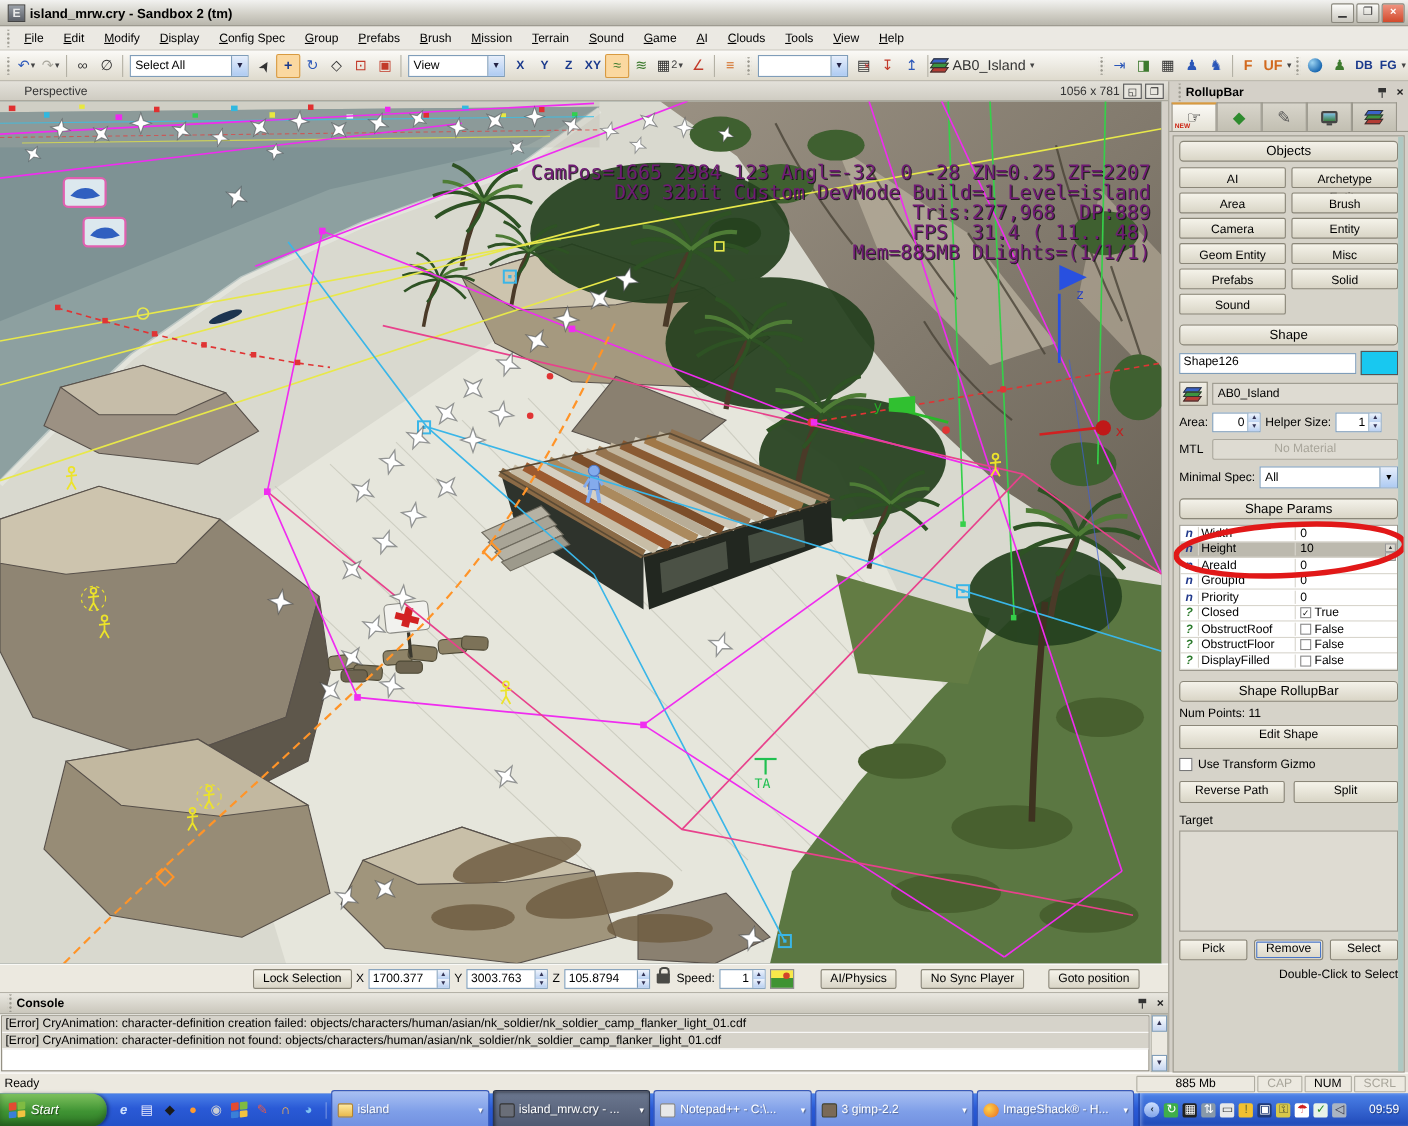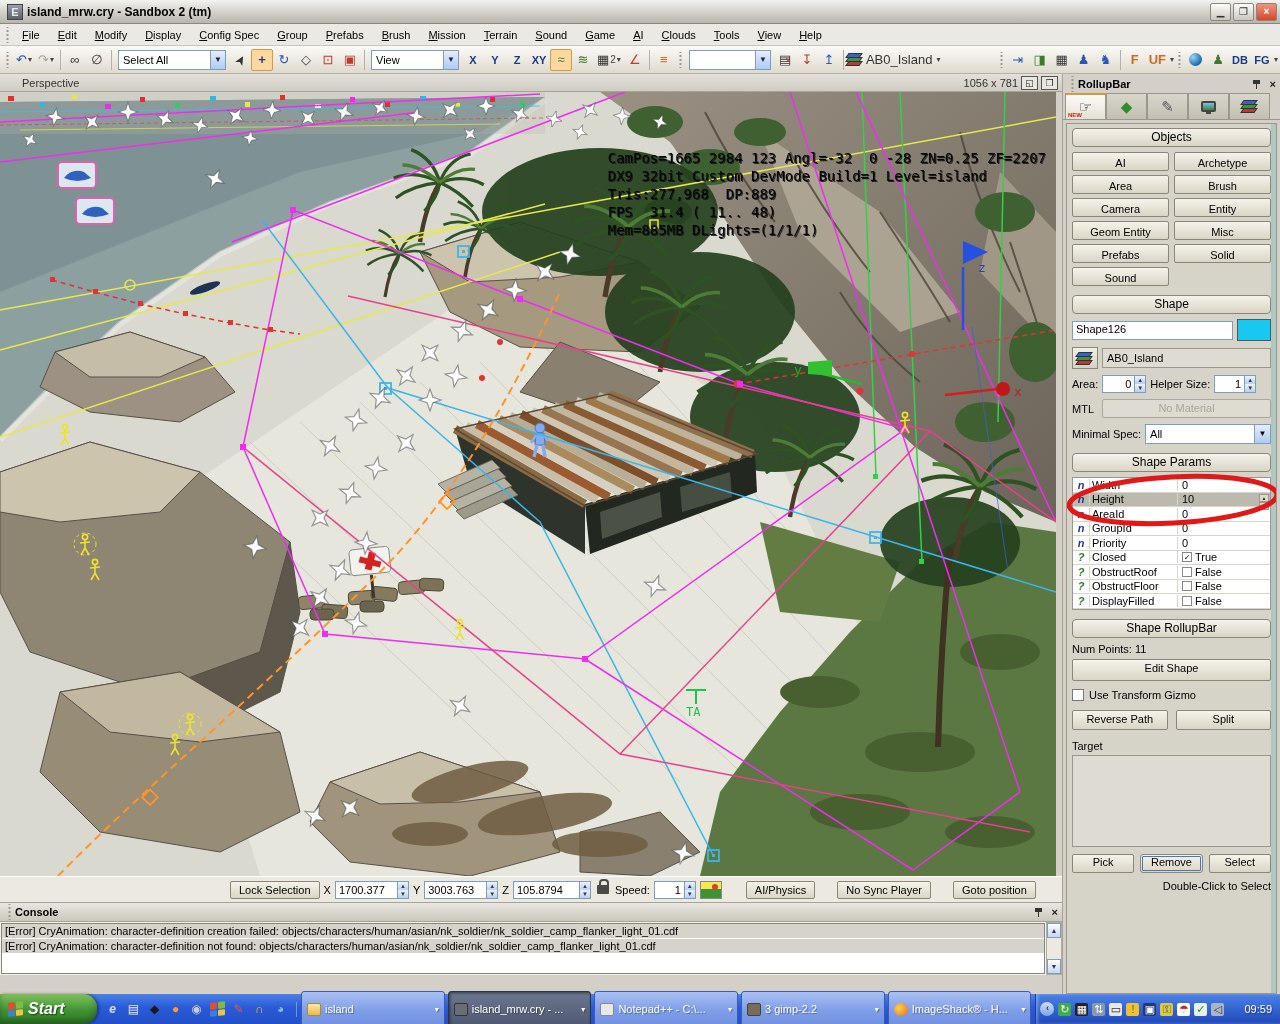--- a/index.html
+++ b/index.html
@@ -41,21 +41,21 @@
 
 
 .content{flex:1;display:flex;min-height:0}
 .leftcol{width:1062px;display:flex;flex-direction:column;background:#d4d0c8}
 .vpheader{height:18px;background:linear-gradient(#e3e1da,#cfccc2);display:flex;align-items:center;justify-content:space-between;padding:0 4px;border-bottom:1px solid #a6a398;color:#333}
 .vpheader .lbl{padding-left:18px}
 .vpright{display:flex;align-items:center;gap:3px}
 .miniwin{width:17px;height:14px;border:1px solid #555;background:#e8e6df;font-size:9px;line-height:12px;text-align:center;color:#222}
 .viewport{position:relative;width:1056px;height:784px;background:#9aa49e;overflow:hidden}
 .viewport svg{display:block}
-.hud{position:absolute;top:3px;right:10px;text-align:left;font-family:"DejaVu Sans Mono",monospace;font-size:14px;line-height:18px;color:#000000;text-shadow:1px 1px 0 rgba(20,20,20,.85);white-space:pre}
+.hud{position:absolute;top:3px;right:10px;text-align:right;font-family:"DejaVu Sans Mono",monospace;font-size:18px;line-height:18px;color:#701a75;text-shadow:1px 1px 0 rgba(20,20,20,.85);white-space:pre}
 
 
 .bottombar{height:26px;display:flex;align-items:center;background:#ece9e0;border-top:1px solid #fff;padding:0 4px;gap:4px}
 .bspacer{width:222px}
 .btn{border:1px solid #8a8678;background:linear-gradient(#f5f3ea,#d9d5c6);border-radius:2px;padding:2px 8px;font-size:11px;text-align:center}
 .field{background:#fff;border:1px solid #7f9db9;height:18px;display:flex;align-items:center}
 .field .fv{padding:0 3px;font-size:11px}
 .spinner{width:11px;height:16px;display:flex;flex-direction:column;border-left:1px solid #7f9db9}
 .spinner i{flex:1;font-size:6px;line-height:8px;text-align:center;background:linear-gradient(#eef3fc,#b9d0f1);color:#335;font-style:normal}
 .padlock{width:12px;height:9px;background:#4a4a46;border-radius:1px;position:relative;margin:0 2px}
@@ -133,21 +133,21 @@
 
 .statusbar{height:19px;background:#ece9e0;border-top:1px solid #fff;display:flex;align-items:center;font-size:11px}
 .statusbar .ready{flex:1;padding-left:4px}
 .scell{border:1px solid #b0ada2;border-radius:1px;height:15px;line-height:13px;padding:0 8px;margin-right:2px;text-align:center}
 .scell.mem{width:108px}
 .scell.off{color:#a8a59a}
 
 
 .taskbar{height:30px;background:linear-gradient(#4b81e8,#2a5ad6 45%,#2250c8);display:flex;align-items:center}
 .startbtn{height:30px;width:97px;background:linear-gradient(#7fc25e,#3f9333 55%,#2f7a26);border-radius:0 14px 14px 0;display:flex;align-items:center;gap:5px;padding-left:8px;box-shadow:inset 0 -4px 6px rgba(0,0,0,.25), 2px 0 3px rgba(0,0,0,.4)}
-.startbtn .stext{color:#fff;font-weight:bold;font-style:italic;font-size:16px;text-shadow:1px 1px 1px rgba(0,0,0,.5)}
+.startbtn .stext{color:#fff;font-weight:normal;font-style:italic;font-size:12px;text-shadow:1px 1px 1px rgba(0,0,0,.5)}
 .winflag{width:15px;height:14px;display:grid;grid-template-columns:1fr 1fr;gap:1px;transform:skewY(-6deg)}
 .winflag i{border-radius:1px}
 .winflag i:nth-child(1){background:#e34b32}.winflag i:nth-child(2){background:#7fbb42}
 .winflag i:nth-child(3){background:#3a7fd8}.winflag i:nth-child(4){background:#f2c340}
 .qlaunch{display:flex;align-items:center;gap:6px;padding:0 8px;border-right:1px solid rgba(255,255,255,.35)}
 .qicon{width:15px;height:15px;border-radius:2px;font-size:12px;line-height:15px;text-align:center;color:#fff}
 .tasks{flex:1;display:flex;gap:3px;padding:0 4px}
 .task{height:36px;flex:1;max-width:150px;border-radius:3px;background:linear-gradient(#a9c0f2,#7e9ee8 55%,#708fe0);border:1px solid #3a5ab8;display:flex;align-items:center;gap:4px;padding:0 5px;color:#fff;font-size:11px;text-shadow:1px 1px 1px rgba(0,0,0,.35);overflow:hidden;white-space:nowrap}
 .task.active{background:linear-gradient(#6c7890,#4e5870);border-color:#2a3348;box-shadow:inset 1px 1px 3px rgba(0,0,0,.5)}
 .ticon{width:14px;height:13px;flex:none;border-radius:2px;font-size:10px;line-height:13px;text-align:center}
@@ -941,20 +941,27 @@
             <span class="btn focused">Remove</span>
             <span class="btn">Select</span>
           </div>
           <div class="hint">Double-Click to Select</div>
         </div>
         <div class="rollscroll"></div>
       </div>
     </div>
   </div>
 
+  <div class="statusbar">
+    <span class="ready">Ready</span>
+    <span class="scell mem">885 Mb</span>
+    <span class="scell off">CAP</span>
+    <span class="scell">NUM</span>
+    <span class="scell off">SCRL</span>
+  </div>
 
   <div class="taskbar">
     <div class="startbtn">
       <span class="winflag">
           <i></i>
           <i></i>
           <i></i>
           <i></i>
         </span>
       <span class="stext">Start</span>

